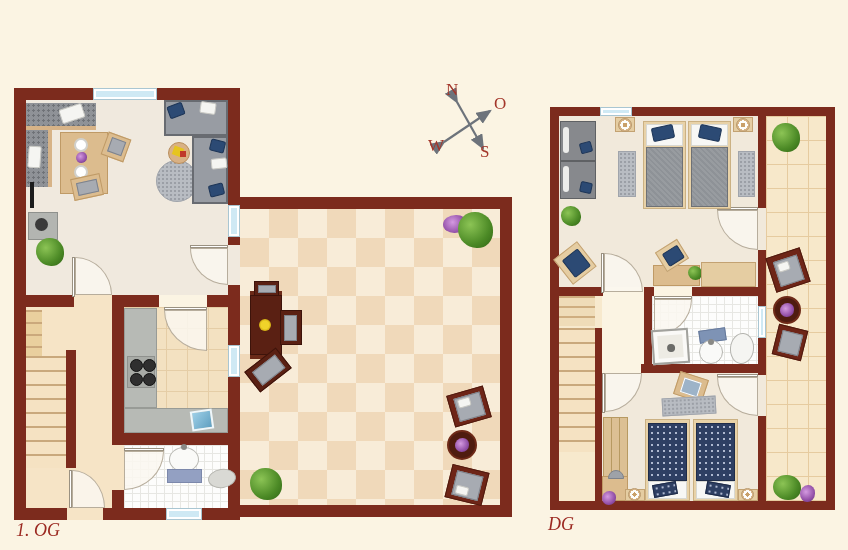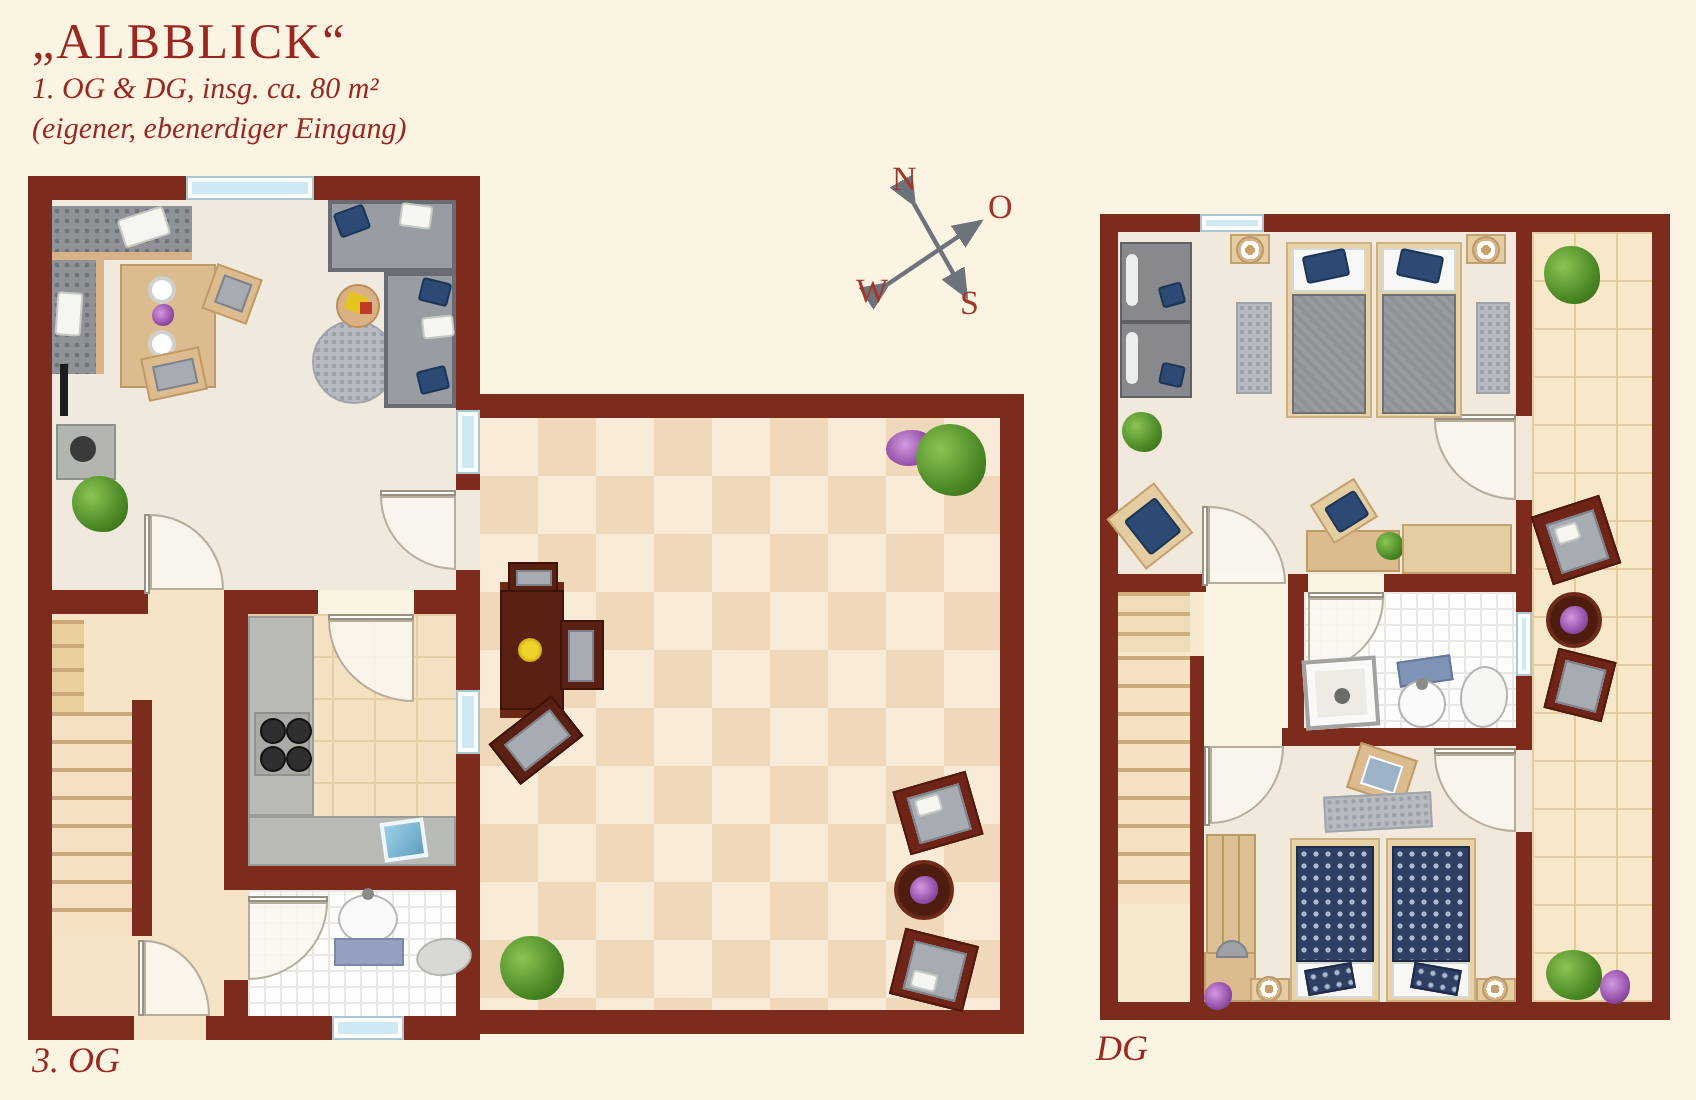--- a/index.html
+++ b/index.html
@@ -47,25 +47,20 @@
   .title{font-size:25px;color:#9b2820;letter-spacing:1px}
   .sub{font-style:italic;font-size:15px;color:#9b2820;line-height:1.3}
   .floor-label{font-style:italic;font-size:18px;color:#9b2820}
   .compass-letter{position:absolute;font-size:17px;color:#a3362a}
 </style>
 </head>
 <body>
 
 <div class="sheet">
 
-  <div class="abs" style="left:16px;top:8px">
-    <div class="title">„ALBBLICK“</div>
-    <div class="sub">1. OG &amp; DG, insg. ca. 80 m²</div>
-    <div class="sub">(eigener, ebenerdiger Eingang)</div>
-  </div>
 
   <div class="abs" style="left:420px;top:80px;width:105px;height:90px">
     <svg width="105" height="90">
       <defs>
         <marker id="ah" markerWidth="8" markerHeight="8" refX="6" refY="3" orient="auto">
           <path d="M0,0 L7,3 L0,6 z" fill="#6d737b"></path>
         </marker>
       </defs>
       <line x1="24" y1="62" x2="70" y2="31" stroke="#6d737b" stroke-width="2.2" marker-start="url(#ah)" marker-end="url(#ah)"></line>
       <line x1="37" y1="22" x2="63" y2="68" stroke="#6d737b" stroke-width="2.2" marker-start="url(#ah)" marker-end="url(#ah)"></line>
@@ -190,21 +185,21 @@
         <div class="abs pillow" style="left:8px;top:6px;width:13px;height:9px"></div>
       </div>
     <div class="abs oval" style="left:433px;top:342px;width:30px;height:30px;background:#4f1c10;border:2px solid #6e2a18;box-sizing:border-box"></div>
     <div class="plant purple" style="left:441px;top:350px;width:14px;height:14px"></div>
     <div class="abs redwood" style="left:434px;top:380px;width:38px;height:34px;transform:rotate(14deg)">
         <div class="abs cush" style="left:5px;top:4px;width:27px;height:25px"></div>
         <div class="abs pillow" style="left:8px;top:18px;width:13px;height:9px"></div>
       </div>
     <div class="plant" style="left:236px;top:380px;width:32px;height:32px"></div>
   </div>
-  <div class="abs floor-label" style="left:16px;top:520px">3. OG</div>
+  <div class="abs floor-label" style="left:16px;top:520px">1. OG</div>
 
   <div class="plan" style="left:550px;top:107px;width:285px;height:403px">
 
     <div class="floor cream" style="left:9px;top:9px;width:199px;height:171px"></div>
     <div class="floor landingf" style="left:9px;top:180px;width:43px;height:214px"></div>
     <div class="floor cream" style="left:52px;top:266px;width:156px;height:128px"></div>
     <div class="floor bath-grid" style="left:102px;top:189px;width:106px;height:68px"></div>
     <div class="floor corridor-tiles" style="left:216px;top:9px;width:60px;height:385px"></div>
 
     <div class="wall" style="left:0;top:0;width:50px;height:9px"></div>

